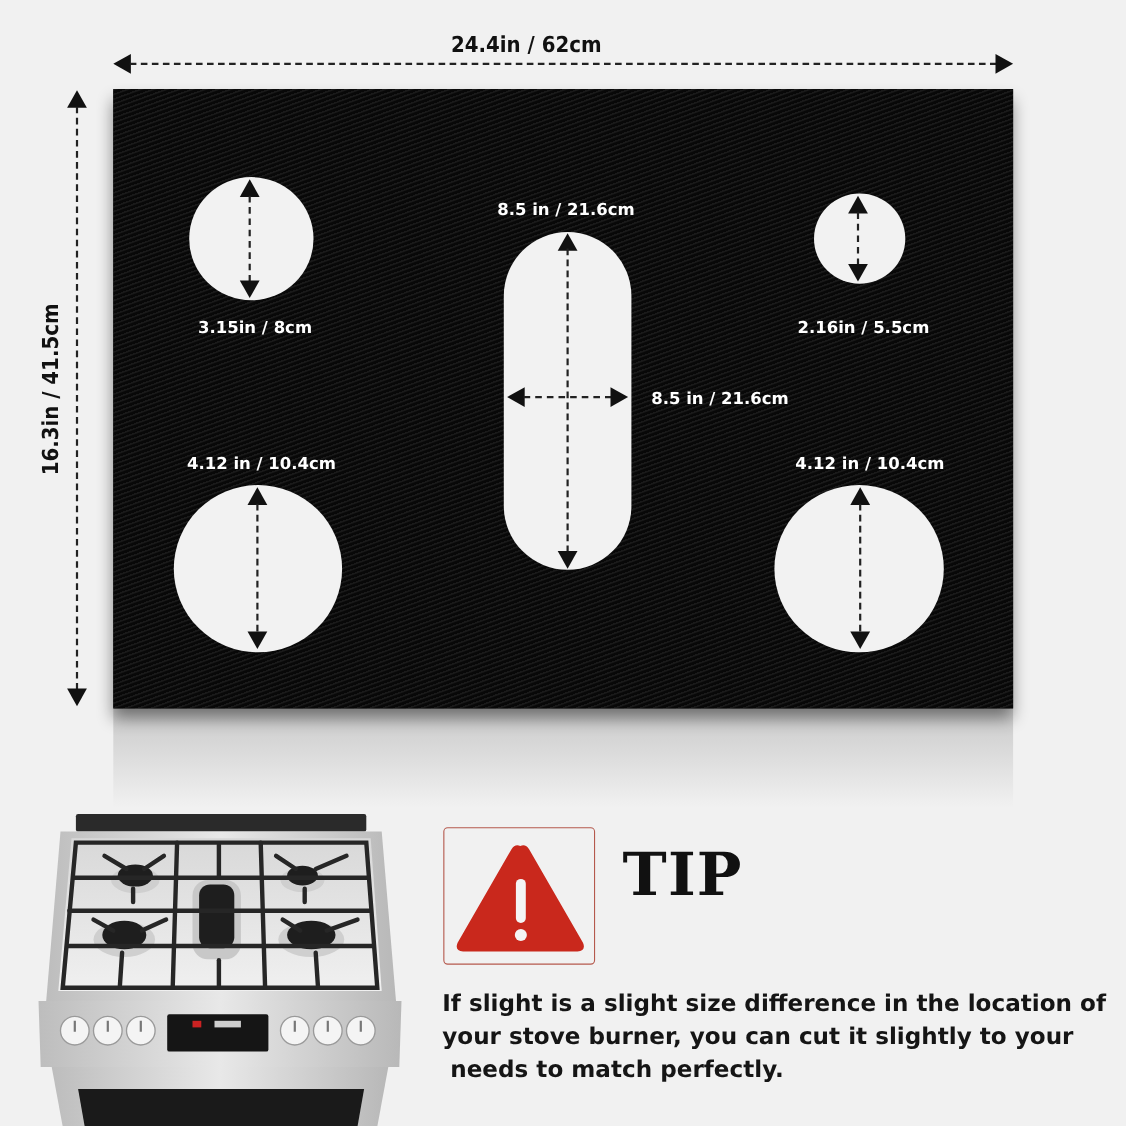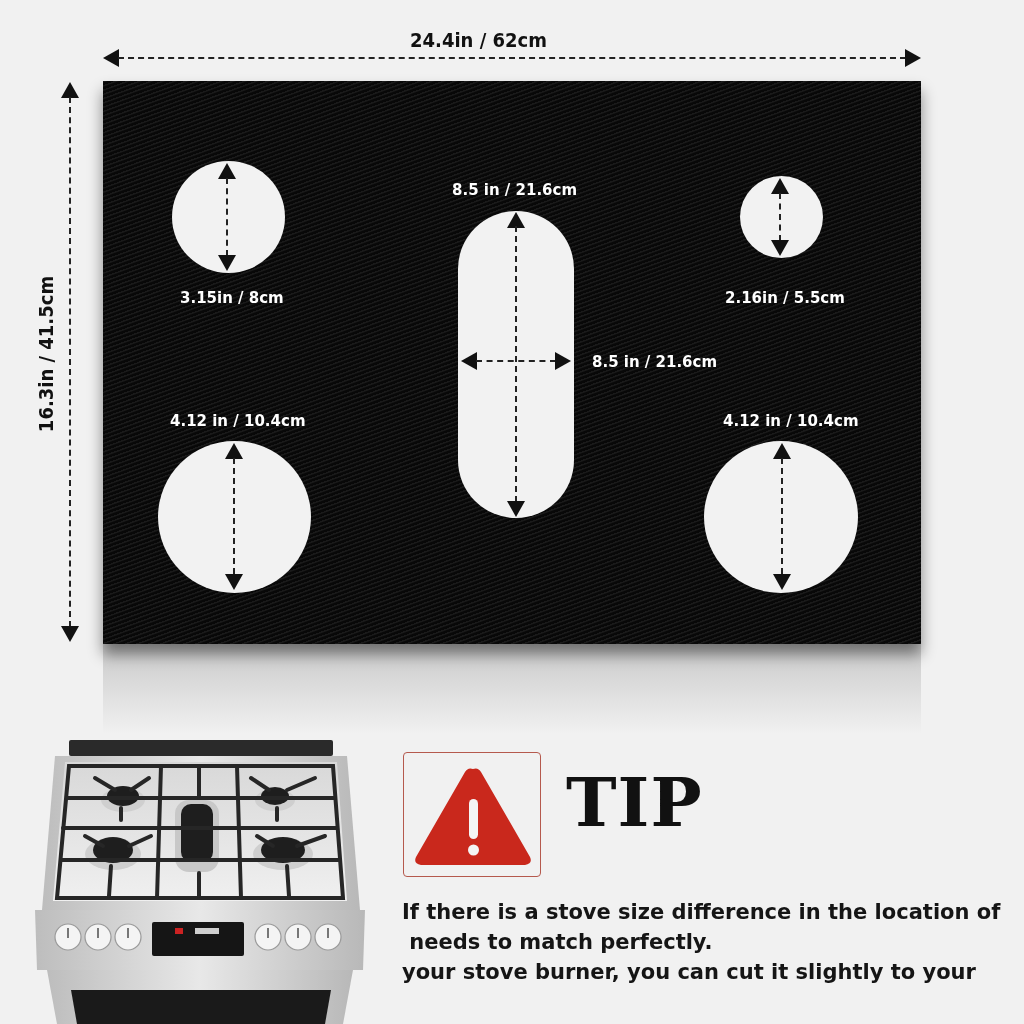--- a/index.html
+++ b/index.html
@@ -36,21 +36,21 @@
   .inner-v { position: absolute; border-left: 2px dashed #222; width: 0; }
   .inner-h { position: absolute; border-top: 2px dashed #222; height: 0; }
 
   
   .tip-box {
     position: absolute; left: 403px; top: 752px; width: 138px; height: 125px;
     border: 1.5px solid #b5594d; border-radius: 4px; box-sizing: border-box; background: #f1f1f1;
   }
   .tip-title {
     position: absolute; left: 566px; top: 768px;
-    font-family: "DejaVu Serif", serif; font-weight: bold; font-size: 68px; line-height: 1; color: #111; letter-spacing: 1px;
+    font-family: "DejaVu Serif", serif; font-weight: bold; font-size: 54px; line-height: 1; color: #111; letter-spacing: 1px;
   }
   .tip-text {
     position: absolute; left: 402px; top: 897px; width: 610px;
     font-family: "DejaVu Sans", sans-serif; font-weight: bold; font-size: 21px; line-height: 30px; color: #151515;
   }
   .tip-text span { display: block; white-space: nowrap; }
 
   
   .stove { position: absolute; left: 25px; top: 738px; width: 350px; height: 286px; }
 </style>
@@ -200,16 +200,16 @@
 
 <div class="tip-box">
   <svg width="138" height="125" viewBox="0 0 138 125" xmlns="http://www.w3.org/2000/svg">
     <path d="M69 16 Q74 14 77 19 L126 104 Q129 111 121 112 L17 112 Q9 111 12 104 L61 19 Q64 14 69 16 Z" fill="#c9281c"></path>
     <rect x="65" y="46" width="9" height="40" rx="4.5" fill="#f4f4f4"></rect>
     <circle cx="69.5" cy="97" r="5.5" fill="#f4f4f4"></circle>
   </svg>
 </div>
 <div class="tip-title">TIP</div>
 <div class="tip-text">
-  <span>If there is a stove size difference in the location of</span>
+  <span>If slight is a slight size difference in the location of</span>
+  <span>your stove burner, you can cut it slightly to your</span>
   <span style="white-space:pre;"> needs to match perfectly.</span>
-  <span>your stove burner, you can cut it slightly to your</span>
 </div>
 
 </body></html>

